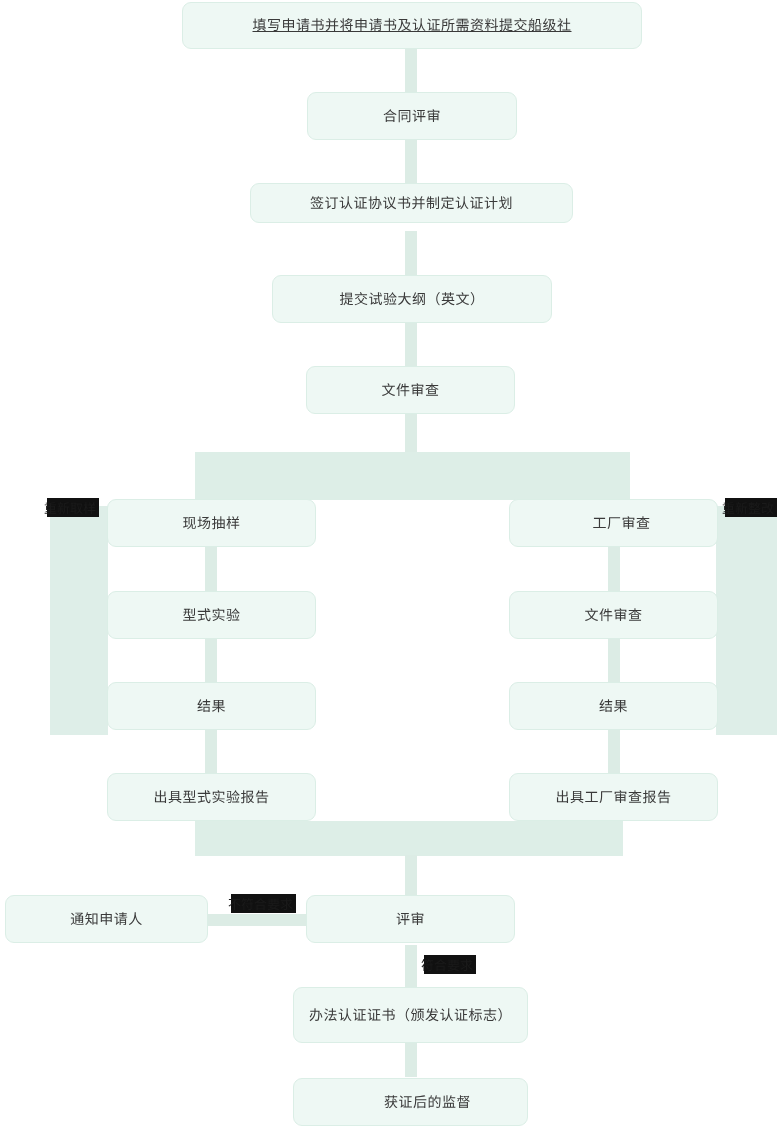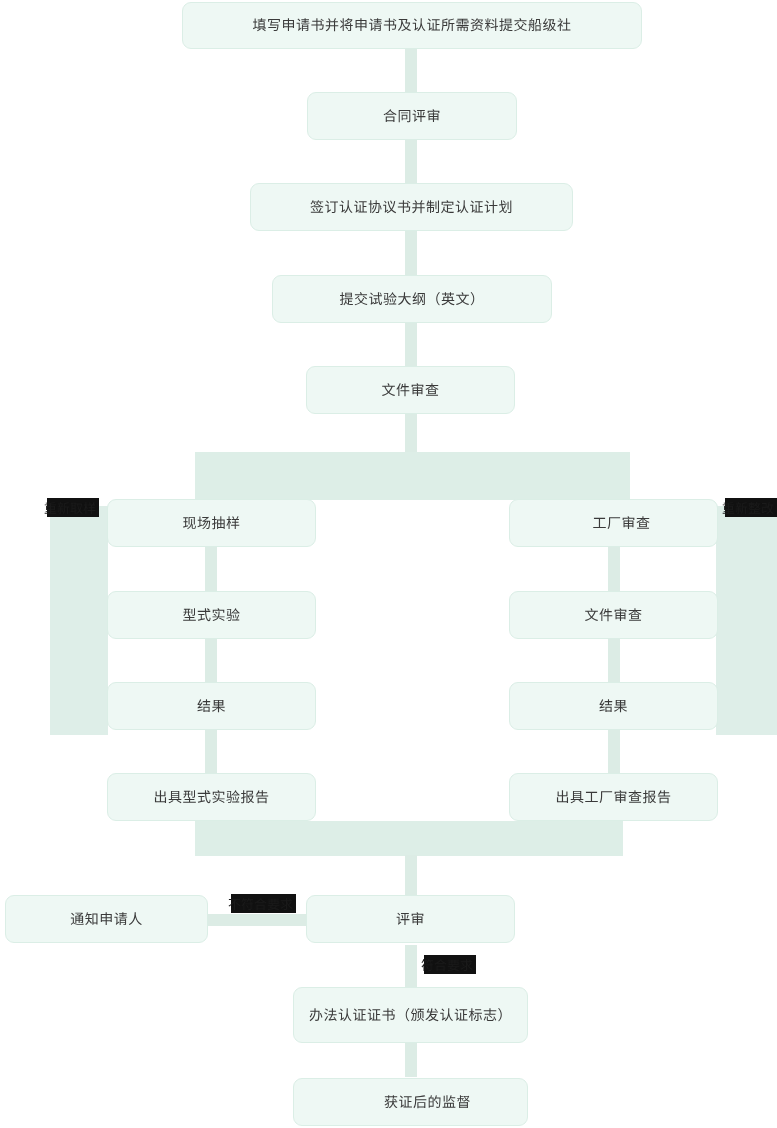--- a/index.html
+++ b/index.html
@@ -114,25 +114,25 @@
   <div class="conn-bar" style="left:195px; top:821px; width:428px; height:35px;"></div>
 
   <div class="conn" style="left:405px; top:855px; width:12px; height:40px;"></div>
 
   <div class="conn" style="left:200px; top:914px; width:112px; height:12px;"></div>
 
   <div class="conn" style="left:405px; top:945px; width:12px; height:42px;"></div>
 
   <div class="conn" style="left:405px; top:1037px; width:12px; height:40px;"></div>
 
-  <div class="node" style="left:182px; top:2px; width:460px; height:47px;">填写申请书并将申请书及认证所需资料提交船级社</div>
+  <div class="node" style="left:182px; top:2px; width:460px; height:47px;text-decoration:underline;">填写申请书并将申请书及认证所需资料提交船级社</div>
 
   <div class="node" style="left:307px; top:92px; width:210px; height:48px;">合同评审</div>
 
-  <div class="node" style="left:250px; top:183px; width:323px; height:48px;">签订认证协议书并制定认证计划</div>
+  <div class="node" style="left:250px; top:183px; width:323px; height:40px;">签订认证协议书并制定认证计划</div>
 
   <div class="node" style="left:272px; top:275px; width:280px; height:48px;">提交试验大纲（英文）</div>
 
   <div class="node" style="left:306px; top:366px; width:209px; height:48px;">文件审查</div>
 
   <div class="node" style="left:107px; top:499px; width:209px; height:48px;">现场抽样</div>
 
   <div class="node" style="left:107px; top:591px; width:209px; height:48px;">型式实验</div>
 
   <div class="node" style="left:107px; top:682px; width:209px; height:48px;">结果</div>

